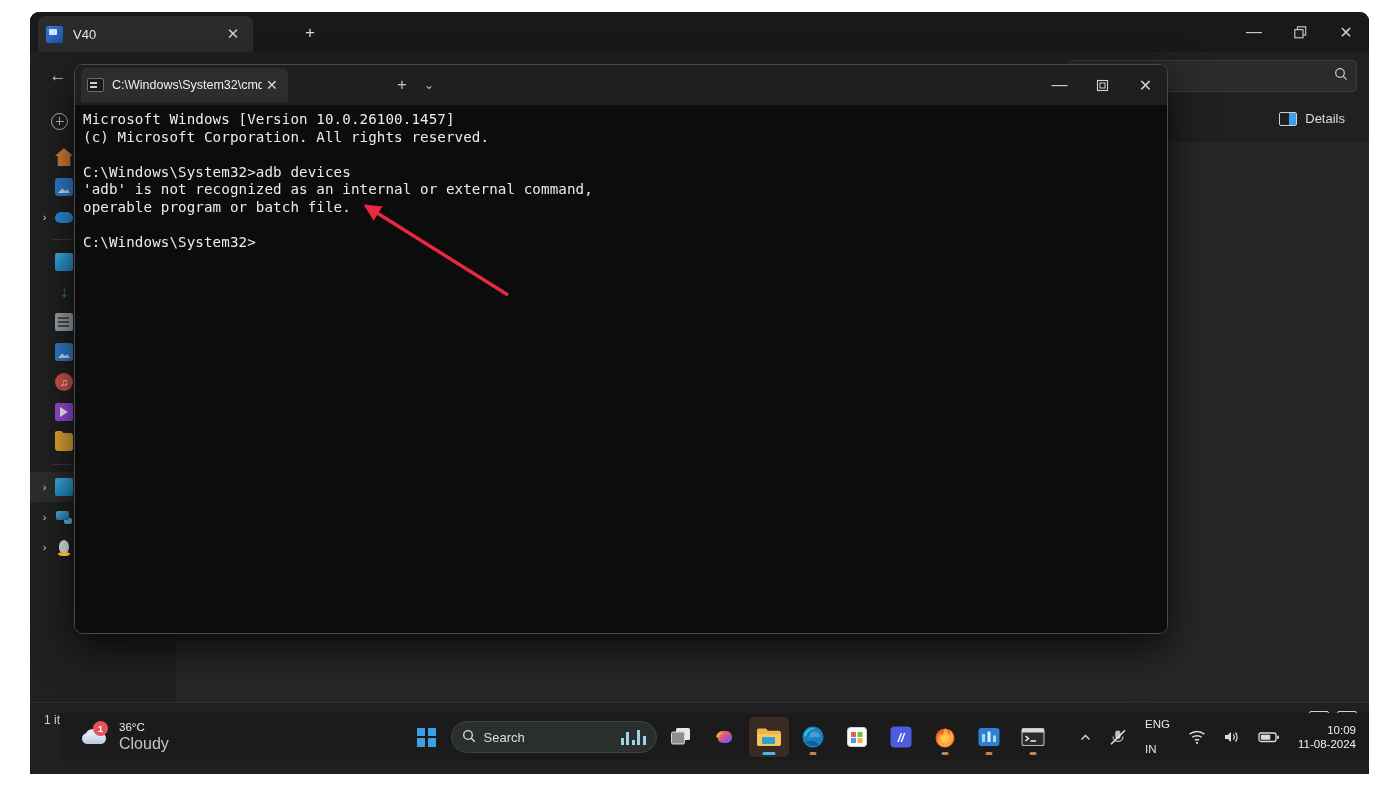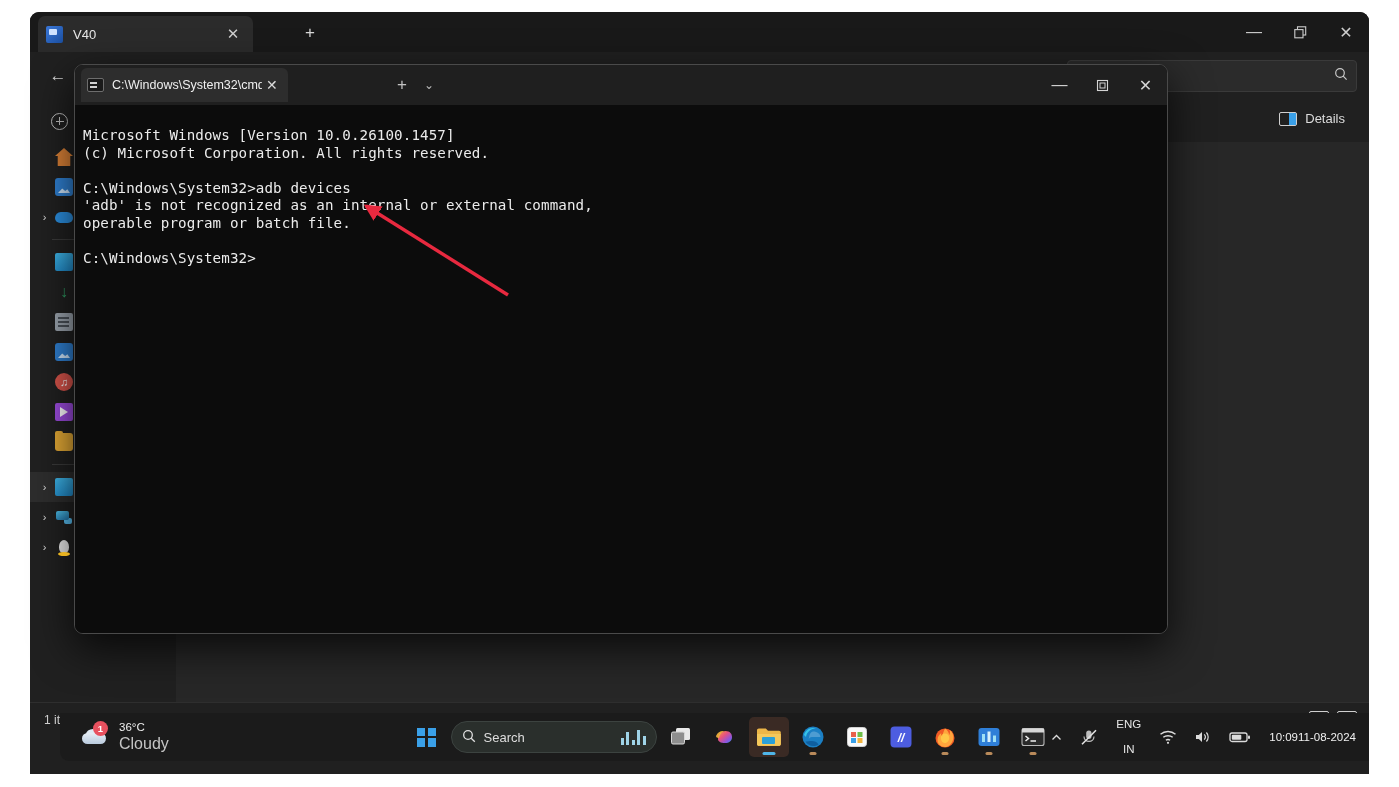--- a/index.html
+++ b/index.html
@@ -198,21 +198,21 @@
     white-space: nowrap; overflow: hidden;
   }
   .cmd-tab-close { width: 22px; color: #dadada; font-size: 14px; text-align:center; cursor:pointer; }
   .cmd-newtab { position: absolute; left: 317px; top: 10px; width: 20px; color: #c2c2c2; font-size: 17px; line-height: 20px; text-align:center; cursor:pointer; }
   .cmd-dropdown { position: absolute; left: 344px; top: 11px; width: 20px; color: #b8b8b8; font-size: 12px; line-height: 18px; text-align:center; cursor:pointer; }
   .cmd-controls { position: absolute; right: 0; top: 0; height: 40px; display: flex; }
   .cmd-controls .wc { width: 43px; height: 40px; display:flex; align-items:center; justify-content:center; color:#d4d4d4; cursor:pointer; }
 
   .cmd-body {
     position: absolute; left: 0; top: 40px; right: 0; bottom: 0;
-    background: #0c0c0c; padding: 6px 8px 0 8px; margin-top: 16px;
+    background: #0c0c0c; padding: 6px 8px 0 8px;
   }
   .cmd-text {
     font-family: "DejaVu Sans Mono", "Liberation Mono", monospace;
     font-size: 14.2px; line-height: 17.6px; color: #ececec;
     white-space: pre; letter-spacing: 0.1px;
   }
 
   
   .arrow-svg { position: absolute; left: 0; top: 0; pointer-events: none; }
 
@@ -268,22 +268,22 @@
     position:absolute; bottom:2px; left:50%; transform:translateX(-50%);
     width:13px; height:3px; border-radius:2px; background:#4fb5e8;
   }
   .tb-app .under.small { width:7px; background:#b98a5a; }
 
   .tb-tray {
     position: absolute; right: 8px; top: 4px; height: 40px;
     display: flex; align-items: center; gap: 3px;
   }
   .tray-btn { height:34px; padding:0 7px; display:flex; align-items:center; justify-content:center; color:#dcdcdc; border-radius:4px; cursor:pointer; }
-  .tray-lang { display:flex; flex-direction:column; align-items:center; line-height:1.15; color:#e6e6e6; font-size:11.5px; padding: 0 8px; cursor:pointer;gap:12px; }
-  .tray-clock { display:flex; flex-direction:row; align-items:flex-end; line-height:1.25; color:#f0f0f0; font-size:11.5px; padding: 0 8px; cursor:pointer; }
+  .tray-lang { display:flex; flex-direction:column; align-items:flex-start; line-height:1.15; color:#e6e6e6; font-size:11.5px; padding: 0 8px; cursor:pointer;gap:12px; }
+  .tray-clock { display:flex; flex-direction:column; align-items:flex-end; line-height:1.25; color:#f0f0f0; font-size:11.5px; padding: 0 8px; cursor:pointer; }
   .tray-bell { width:24px; display:flex; align-items:center; justify-content:center; cursor:pointer; }
 </style>
 </head>
 <body>
 
 <div id="root">
 
   <div class="v40-window">
 
     <div class="v40-titlebar">

